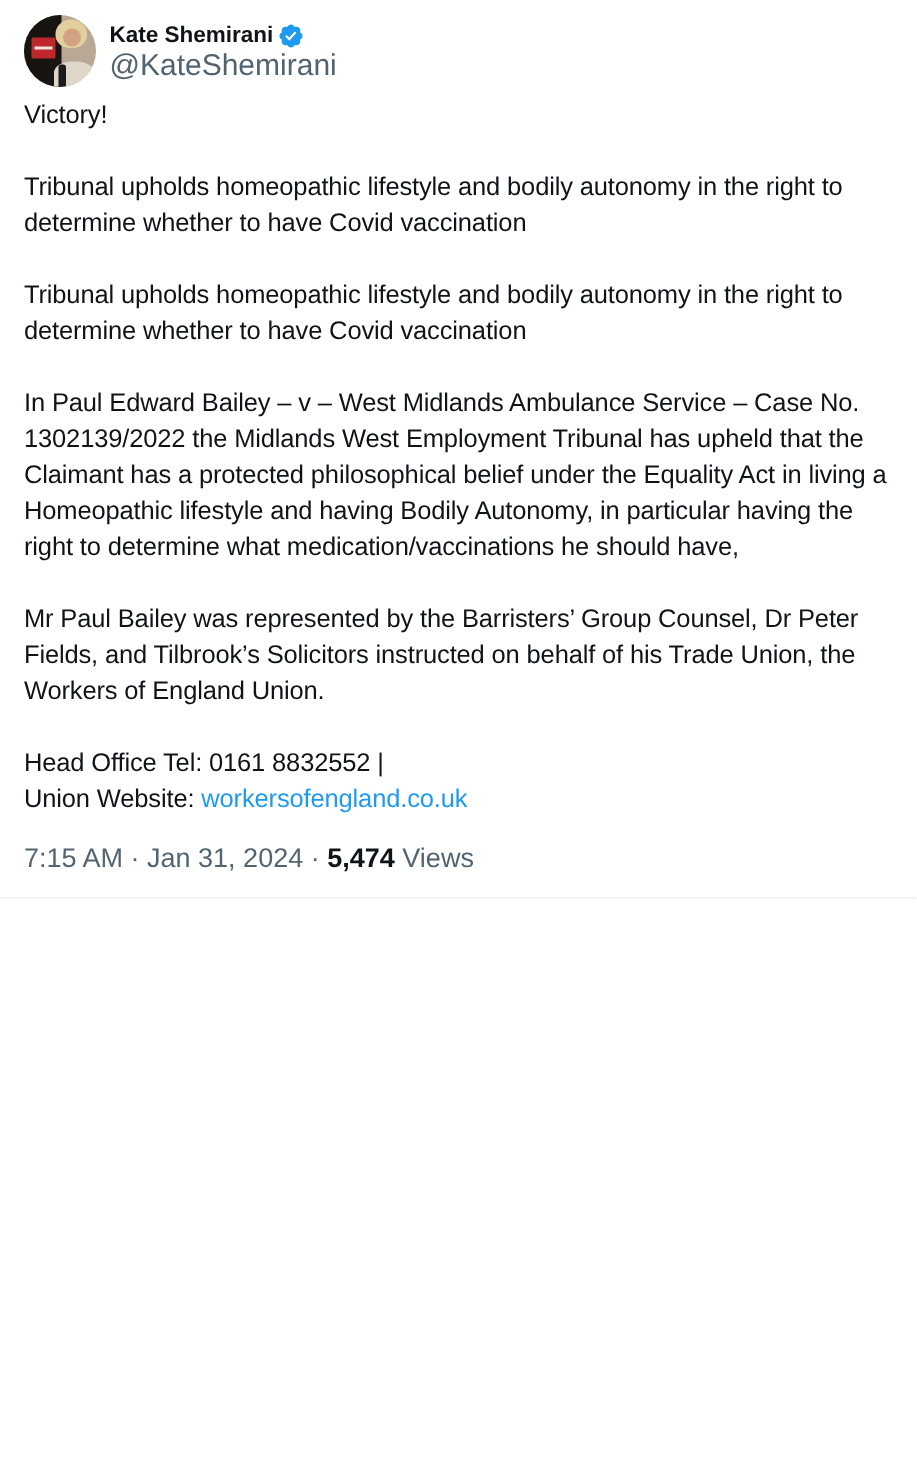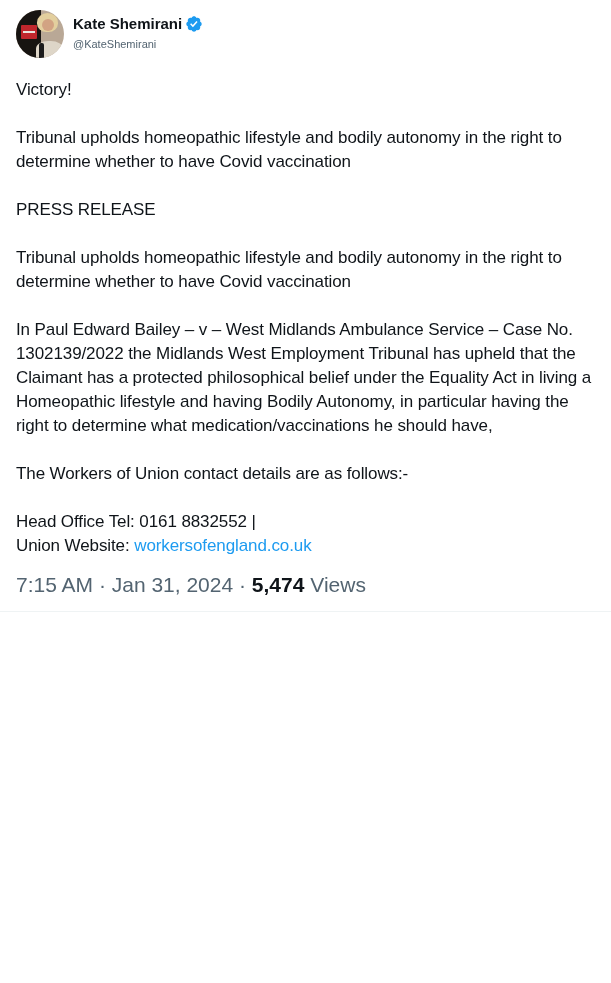--- a/index.html
+++ b/index.html
@@ -41,44 +41,44 @@
   .name-row { display: flex; align-items: center; gap: 3px; }
   .display-name {
     font-size: 15px;
     line-height: 20px;
     font-weight: 700;
     color: var(--text, #0f1419);
     cursor: pointer;
   }
   .verified-badge { width: 18px; height: 18px; display: inline-block; }
   .handle {
-    font-size: 11px;
+    font-size: 20px;
     line-height: 20px;
     color: var(--secondary, #536471);
     cursor: pointer;
   }
   
   .tweet-text {
-    margin-top: 20px;
+    margin-top: 7px;
     font-size: 17px;
     line-height: 24px;
     color: var(--text, #0f1419);
     letter-spacing: -0.1px;
   }
   .paragraph { white-space: pre-line; margin: 0 0 24px 0; }
   .paragraph:last-child { margin-bottom: 0; }
   .tweet-link {
     color: var(--link, #1d9bf0);
     text-decoration: none;
     cursor: pointer;
   }
   
   .tweet-footer {
     margin-top: 17px;
-    font-size: 21px;
+    font-size: 18px;
     line-height: 20px;
     color: var(--secondary, #536471);
   }
   .tweet-footer .timestamp { cursor: pointer; }
   .views-count { font-weight: 700; color: var(--text, #0f1419); }
 </style>
 </head>
 <body>
 
 <article class="tweet">
@@ -100,24 +100,23 @@
           <path id="verified-path" fill="#1d9bf0" d="M22.25 12c0-1.43-.88-2.67-2.19-3.34.46-1.39.2-2.9-.81-3.91s-2.52-1.27-3.91-.81c-.66-1.31-1.91-2.19-3.34-2.19s-2.67.88-3.33 2.19c-1.4-.46-2.91-.2-3.92.81s-1.26 2.52-.8 3.91c-1.31.67-2.2 1.91-2.2 3.34s.89 2.67 2.2 3.34c-.46 1.39-.21 2.9.8 3.91s2.52 1.26 3.91.81c.67 1.31 1.91 2.19 3.34 2.19s2.68-.88 3.34-2.19c1.39.45 2.9.2 3.91-.81s1.27-2.52.81-3.91c1.31-.67 2.19-1.91 2.19-3.34zm-11.71 4.2L6.8 12.46l1.41-1.42 2.26 2.26 4.8-5.23 1.47 1.36-6.2 6.77z"></path>
         </svg>
       </div>
       <div class="handle">@KateShemirani</div>
     </div>
   </header>
 
   <div class="tweet-text" id="tweet-text">
       <div class="paragraph">Victory!</div>
       <div class="paragraph">Tribunal upholds homeopathic lifestyle and bodily autonomy in the right to determine whether to have Covid vaccination</div>
-      <div class="paragraph">PRESS RELEASE</div>
       <div class="paragraph">Tribunal upholds homeopathic lifestyle and bodily autonomy in the right to determine whether to have Covid vaccination</div>
       <div class="paragraph">In Paul Edward Bailey – v – West Midlands Ambulance Service – Case No. 1302139/2022 the Midlands West Employment Tribunal has upheld that the Claimant has a protected philosophical belief under the Equality Act in living a Homeopathic lifestyle and having Bodily Autonomy, in particular having the right to determine what medication/vaccinations he should have,</div>
-      <div class="paragraph">The Workers of Union contact details are as follows:-</div>
+      <div class="paragraph">Mr Paul Bailey was represented by the Barristers’ Group Counsel, Dr Peter Fields, and Tilbrook’s Solicitors instructed on behalf of his Trade Union, the Workers of England Union.</div>
       <div class="paragraph">Head Office Tel: 0161 8832552 |
 Union Website: <a class="tweet-link">workersofengland.co.uk</a></div>
     </div>
 
   <footer class="tweet-footer">
     <span class="timestamp">7:15 AM · Jan 31, 2024</span>
     <span class="dot-separator"> <span>·</span> </span>
     <span class="views-count">5,474</span>
     <span class="views-label">Views</span>
   </footer>

